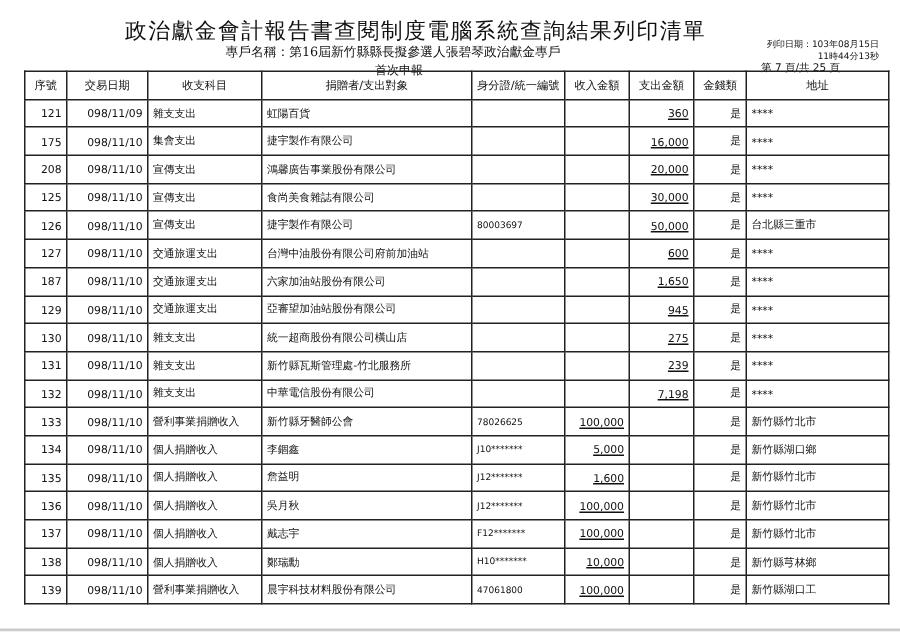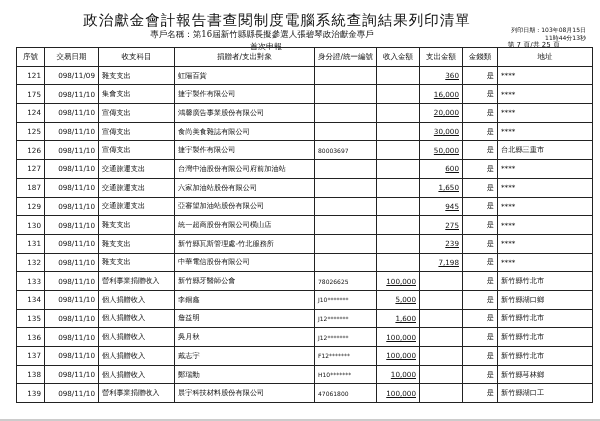--- a/index.html
+++ b/index.html
@@ -72,21 +72,21 @@
         <td class="c">098/11/10</td>
         <td>集會支出</td>
         <td>捷宇製作有限公司</td>
         <td class="id"></td>
         <td class="r"></td>
         <td class="r">16,000</td>
         <td class="c">是</td>
         <td>****</td>
       </tr>
       <tr>
-        <td class="c">124</td>
+        <td class="c">208</td>
         <td class="c">098/11/10</td>
         <td>宣傳支出</td>
         <td>鴻馨廣告事業股份有限公司</td>
         <td class="id"></td>
         <td class="r"></td>
         <td class="r">20,000</td>
         <td class="c">是</td>
         <td>****</td>
       </tr>
       <tr>

